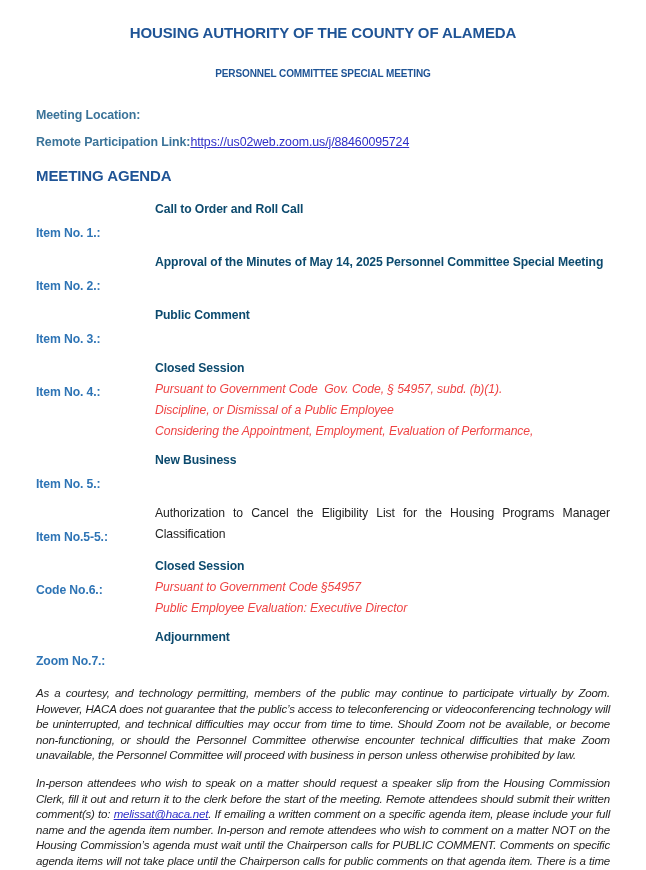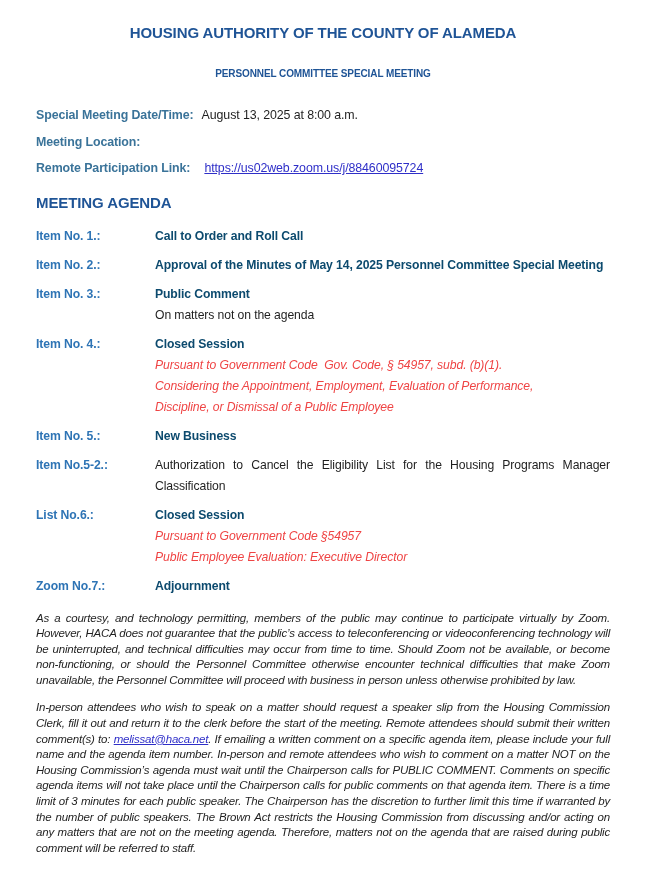--- a/index.html
+++ b/index.html
@@ -32,21 +32,21 @@
   .meta-row:nth-child(2) .meta-value { margin-left: 36px; }
   .meta-row:nth-child(3) .meta-link  { margin-left: 14px; text-align: center; }
 
   .agenda-heading {
     font-weight: bold; font-size: 15px;
     color: #1F5496; margin: 12px 0 0 0;
   }
 
   .agenda { margin-top: 15px; }
   .agenda-row { display: flex; margin-bottom: 8px; font-size: 12.2px; line-height: 21px; }
-  .item-label { width: 119px; flex: none; font-weight: bold; color: #2E74B5; }
+  .item-label { width: 119px; flex: none; font-weight: bold; color: #2E74B5; margin-top: 24px; }
   .item-content { flex: 1; min-width: 0; }
   .item-title { font-weight: bold; color: #0c4a6e; text-align: justify; }
   .item-body { color: #1f1f1f; text-align: justify; }
   .item-notes { font-style: italic; color: #ef4444; }
   .item-notes div { white-space: pre-wrap; }
 
   .footer { margin-top: 14px; }
   .footer-para {
     font-style: italic; text-align: justify;
     font-size: 11.5px; line-height: 15.6px;
@@ -57,25 +57,20 @@
 </style>
 </head>
 <body>
 
 <div class="page">
 
   <h1 class="doc-title">HOUSING AUTHORITY OF THE COUNTY OF ALAMEDA</h1>
   <h2 class="doc-subtitle">PERSONNEL COMMITTEE SPECIAL MEETING</h2>
 
   <div class="meta">
-  <div class="meta-row">
-    <span class="meta-label">Special Meeting Date/Time:</span>
-    <span class="meta-value">August 13, 2025 at 8:00 a.m.</span>
-
-  </div>
 
   <div class="meta-row">
     <span class="meta-label">Meeting Location:</span>
 
   </div>
 
   <div class="meta-row">
     <span class="meta-label">Remote Participation Link:</span>
 
     <a class="meta-link">https://us02web.zoom.us/j/88460095724</a>
@@ -98,57 +93,56 @@
     <div class="item-content">
       <div class="item-title">Approval of the Minutes of May 14, 2025 Personnel Committee Special Meeting</div>
 
     </div>
   </div>
 
   <div class="agenda-row">
     <div class="item-label">Item No. 3.:</div>
     <div class="item-content">
       <div class="item-title">Public Comment</div>
-      <div class="item-body">On matters not on the agenda</div>
 
     </div>
   </div>
 
   <div class="agenda-row">
     <div class="item-label">Item No. 4.:</div>
     <div class="item-content">
       <div class="item-title">Closed Session</div>
 
       <div class="item-notes">
             <div>Pursuant to Government Code  Gov. Code, § 54957, subd. (b)(1).</div>
+            <div>Discipline, or Dismissal of a Public Employee</div>
             <div>Considering the Appointment, Employment, Evaluation of Performance,</div>
-            <div>Discipline, or Dismissal of a Public Employee</div>
           </div>
     </div>
   </div>
 
   <div class="agenda-row">
     <div class="item-label">Item No. 5.:</div>
     <div class="item-content">
       <div class="item-title">New Business</div>
 
     </div>
   </div>
 
   <div class="agenda-row">
-    <div class="item-label">Item No.5-2.:</div>
+    <div class="item-label">Item No.5-5.:</div>
     <div class="item-content">
 
       <div class="item-body">Authorization to Cancel the Eligibility List for the Housing Programs Manager Classification</div>
 
     </div>
   </div>
 
   <div class="agenda-row">
-    <div class="item-label">List No.6.:</div>
+    <div class="item-label">Code No.6.:</div>
     <div class="item-content">
       <div class="item-title">Closed Session</div>
 
       <div class="item-notes">
             <div>Pursuant to Government Code §54957</div>
             <div>Public Employee Evaluation: Executive Director</div>
           </div>
     </div>
   </div>
 

